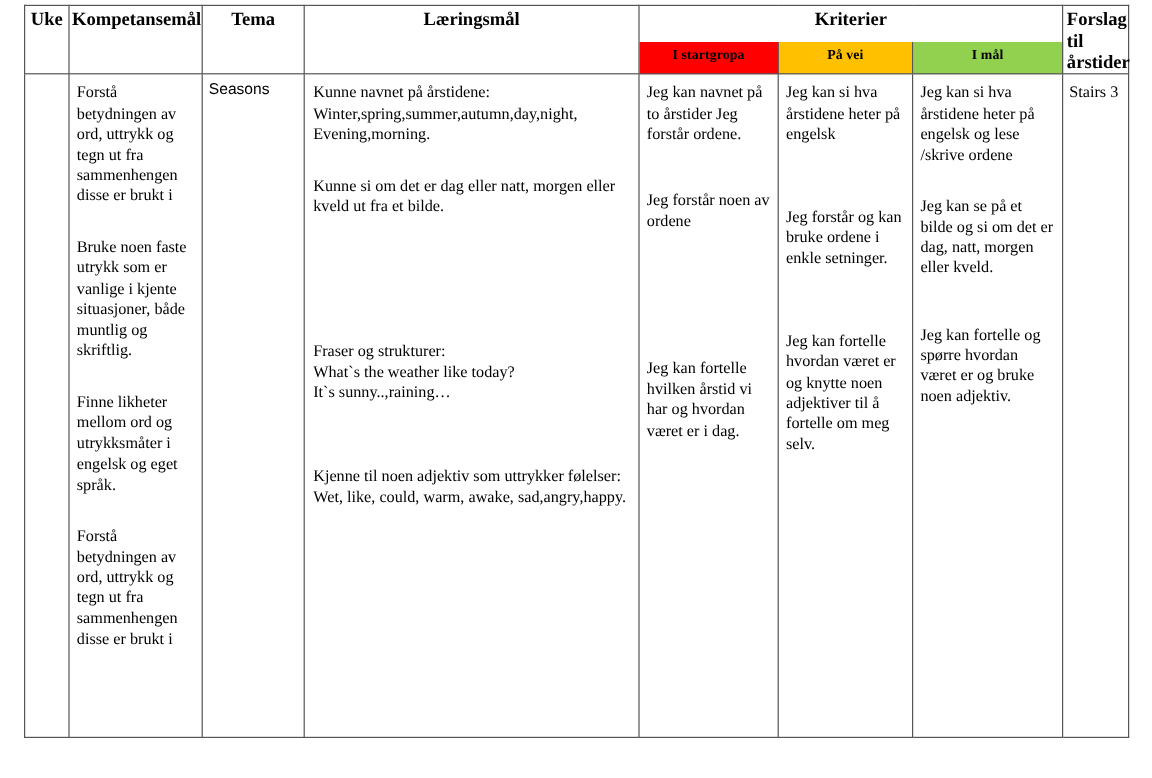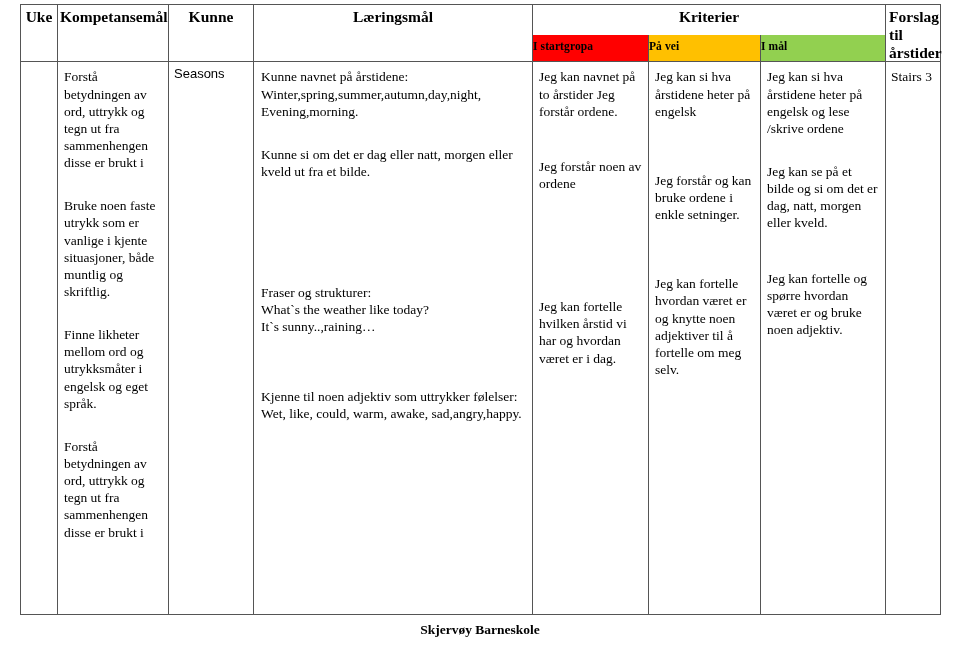--- a/index.html
+++ b/index.html
@@ -65,21 +65,21 @@
   .hdr-krit {
     text-align: center;
     font-weight: bold;
     font-size: 15.5px;
     padding: 3px 2px 0 2px !important;
     height: 22px;
     border-bottom: none !important;
   }
 
   .sub {
-    text-align: left;
+    text-align: center;
     font-weight: bold;
     font-size: 11.5px;
     height: 22px;
     line-height: 22px;
     padding: 0 !important;
     border-top: none !important;
     letter-spacing: 0.1px;
   }
   .sub-red    { background: #ff0000 !important; }
   .sub-yellow { background: #ffc000 !important; }
@@ -149,21 +149,21 @@
       <col class="c-start">
       <col class="c-pavei">
       <col class="c-imal">
       <col class="c-forslag">
     </colgroup>
 
     <thead>
       <tr>
         <th class="hdr" rowspan="2">Uke</th>
         <th class="hdr" rowspan="2">Kompetansemål</th>
-        <th class="hdr" rowspan="2">Kunne</th>
+        <th class="hdr" rowspan="2">Tema</th>
         <th class="hdr" rowspan="2">Læringsmål</th>
         <th class="hdr-krit" colspan="3">Kriterier</th>
         <th class="hdr hdr-left" rowspan="2">
           <span>Forslag</span><br>
           <span>til</span><br>
           <span>årstider</span>
         </th>
       </tr>
       <tr>
         <th class="sub sub-red">I startgropa</th>
@@ -217,15 +217,14 @@
         </td>
 
         <td class="body-cell cell-forslag">
           <p class="tight">Stairs 3</p>
         </td>
 
       </tr>
     </tbody>
   </table>
 
-  <div class="footer">Skjervøy Barneskole</div>
 
 </div>
 
 </body></html>

